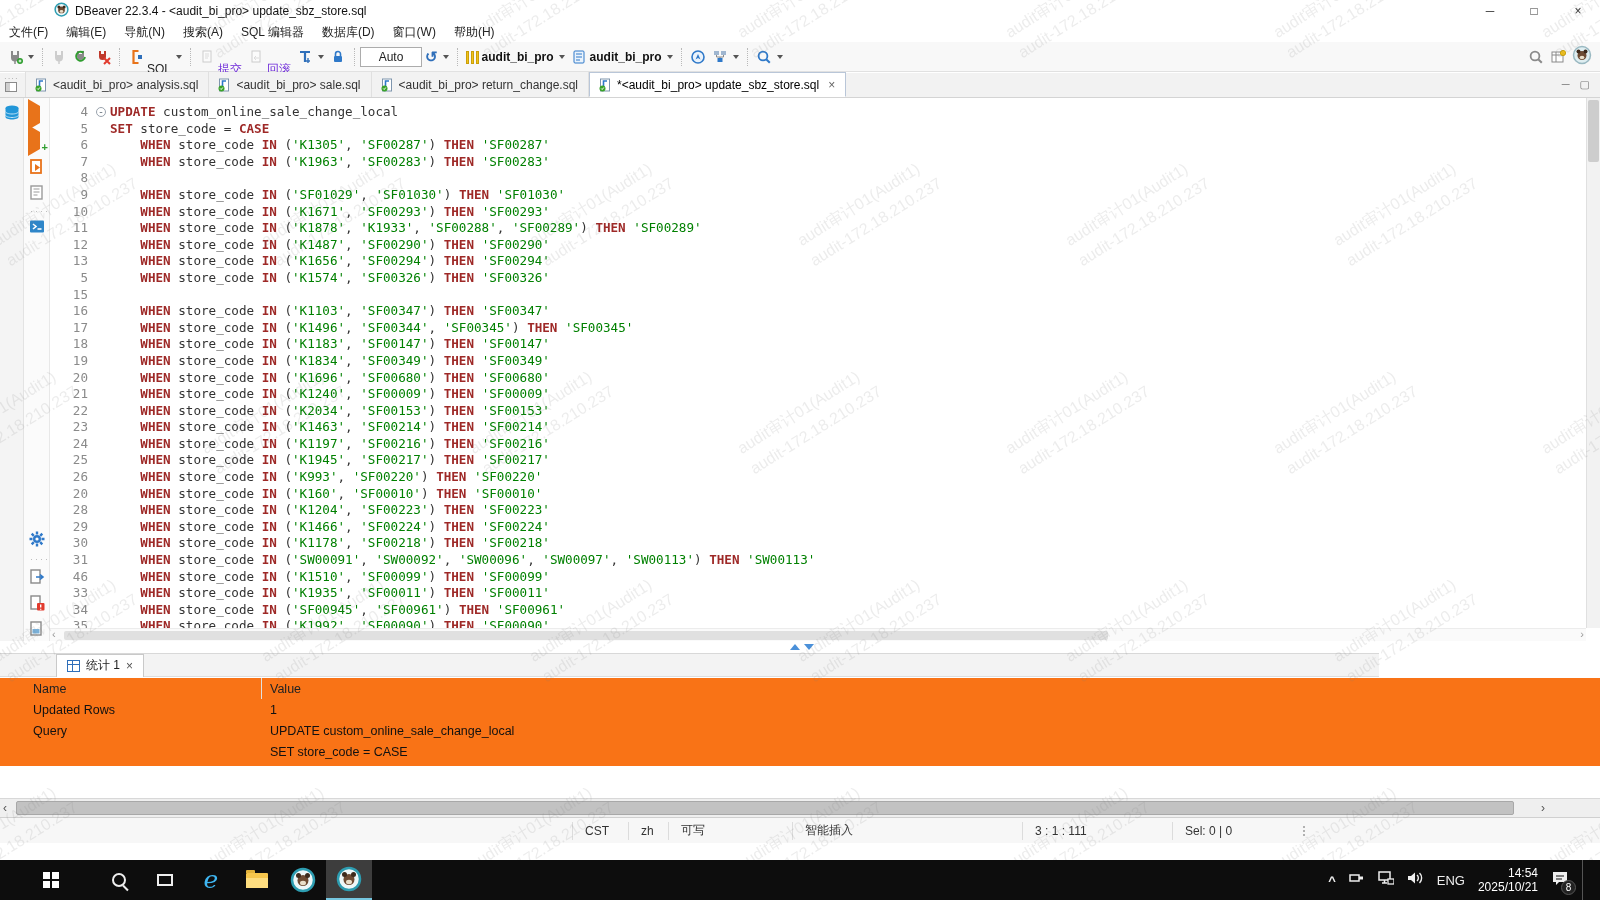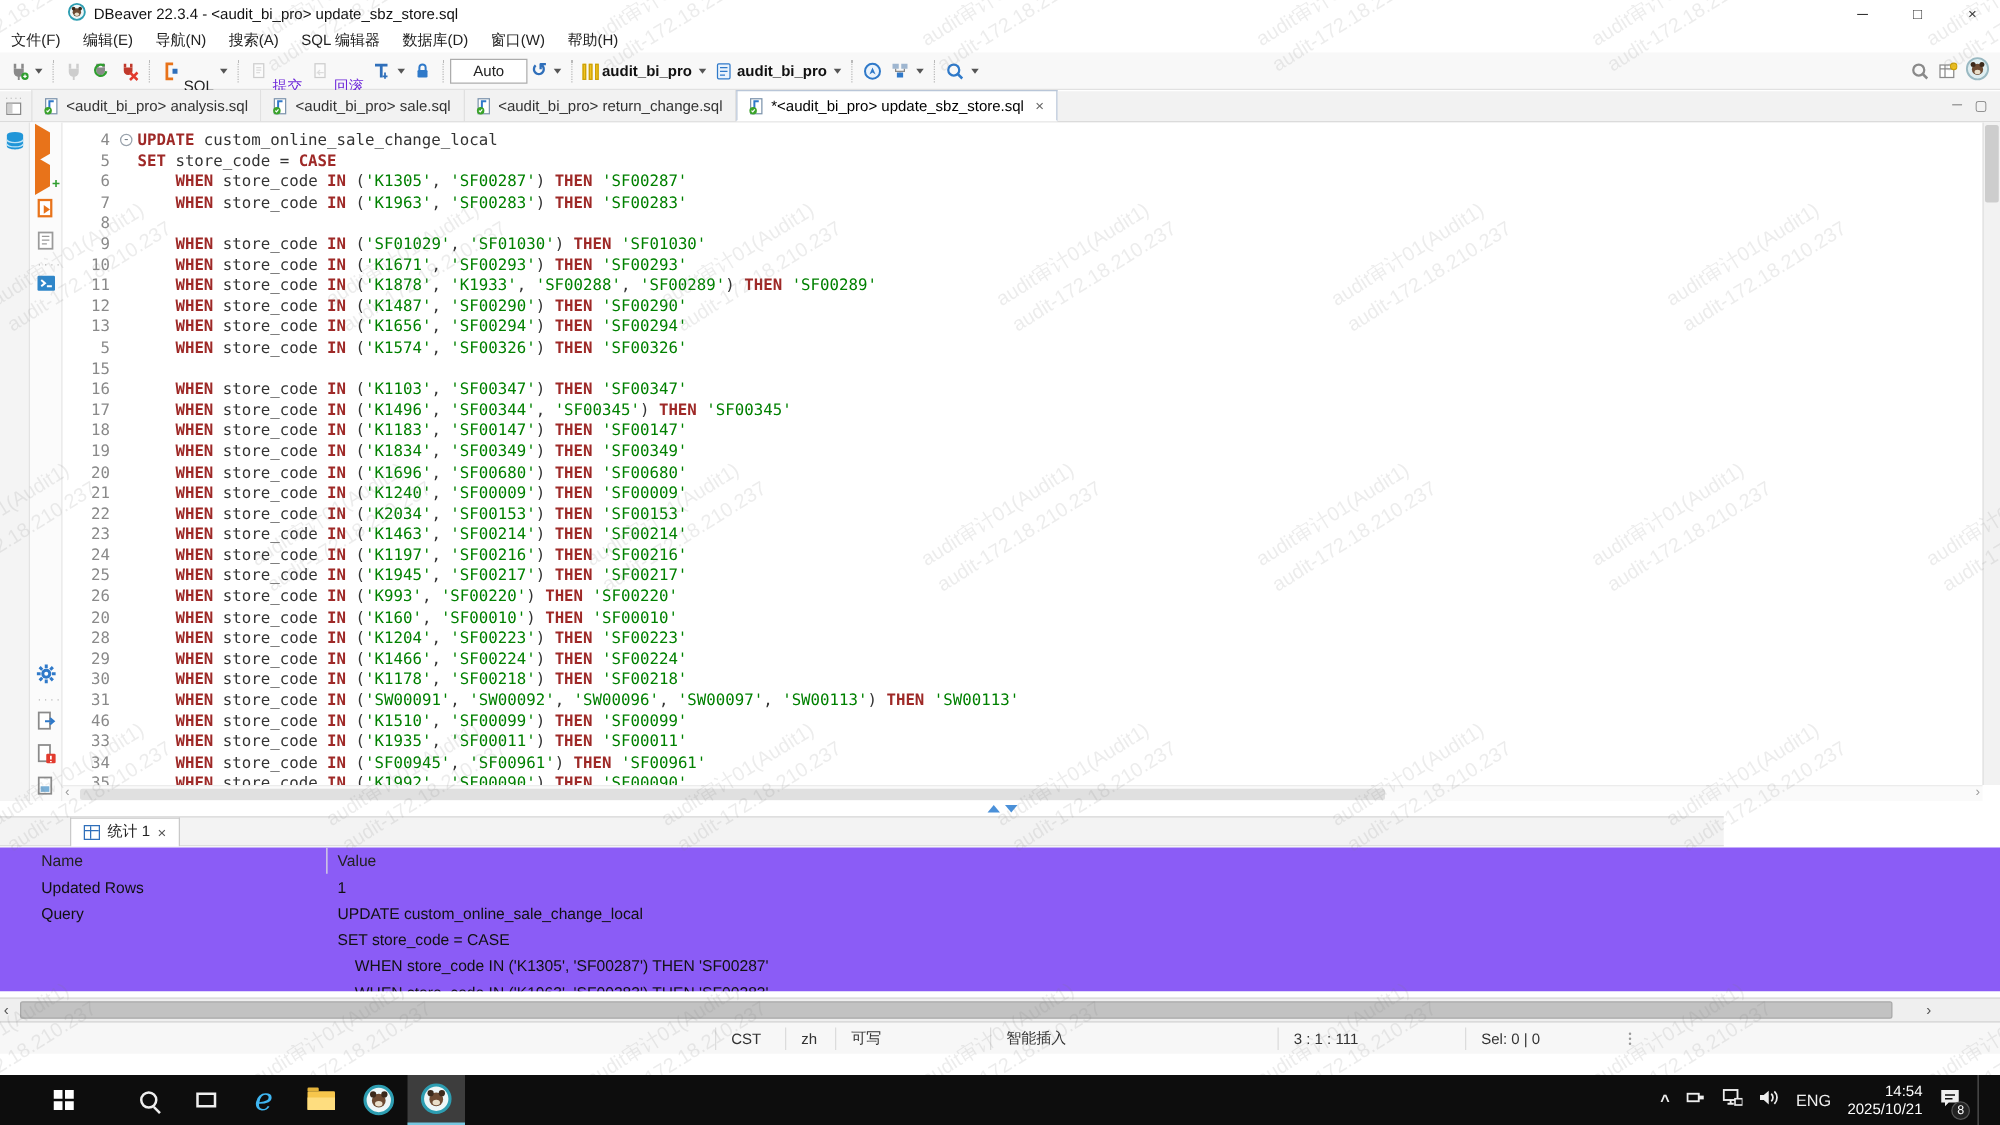--- a/index.html
+++ b/index.html
@@ -90,21 +90,21 @@
 
   
   .rtabbar { position:absolute; left:0; top:653px; width:1379px; height:24px; background:#f3f3f3;
     border-top:1px solid #d8d8d8; border-bottom:1px solid #ddd; display:flex; align-items:center; }
   .rtab { display:flex; align-items:center; gap:6px; background:#fff; border:1px solid #c9c9c9; border-bottom:none;
     height:23px; padding:0 10px; margin-left:56px; font-size:12px; color:#222; }
   .rtab .x { color:#555; }
   .grid-ico { width:13px; height:12px; border:1px solid #2f6fba; position:relative; background:#fff; }
   .grid-ico:before { content:""; position:absolute; left:0; top:3px; right:0; border-top:1px solid #2f6fba; }
   .grid-ico:after { content:""; position:absolute; top:0; bottom:0; left:4px; border-left:1px solid #2f6fba; }
-  .results { position:absolute; left:0; top:678px; width:1600px; height:115px; background:#8b5cf6; overflow:hidden;
+  .results { position:absolute; left:0; top:678px; width:1600px; height:88px; background:#f97316; overflow:hidden;
     font-size:12.5px; color:#111; }
   .rrow { display:flex; height:21px; align-items:center; }
   .rrow.header { color:#222; }
   .rname { width:262px; padding-left:33px; flex:none; }
   .rval { padding-left:8px; white-space:pre; }
   .rrow.header .rname { border-right:1px solid #e0e0e0; height:21px; display:flex; align-items:center; }
 
   
   .bhscroll { position:absolute; left:0; top:798px; width:1600px; height:19px; background:#efefef;
     border-top:1px solid #d8d8d8; color:#555; font-size:12px; }

